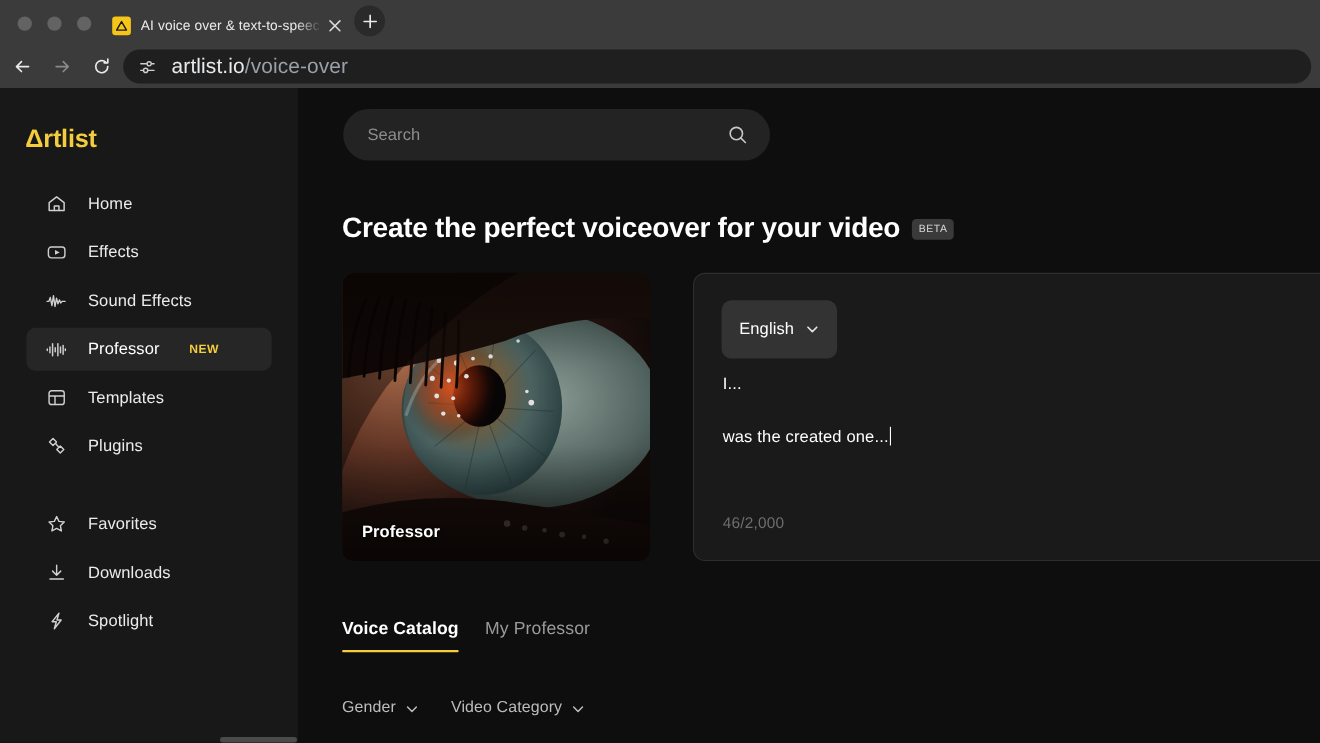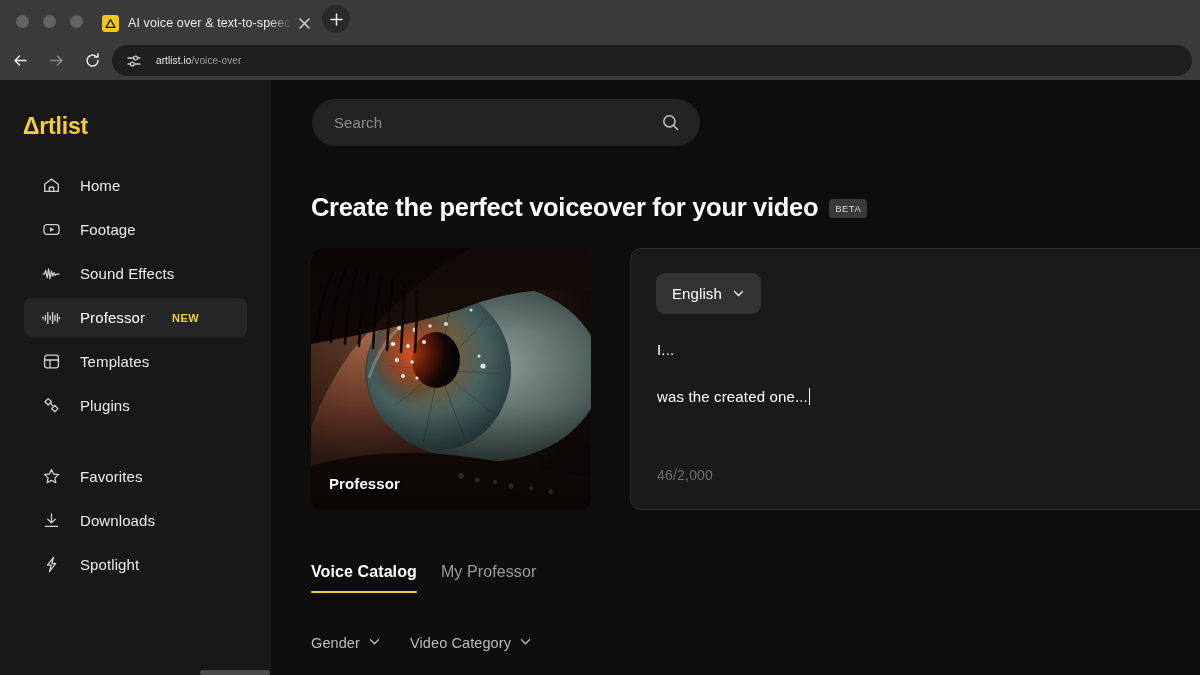--- a/index.html
+++ b/index.html
@@ -82,21 +82,21 @@
     width: 1080px; height: 31px;
     background: #1f1f1f; border-radius: 16px;
     display: flex; align-items: center;
     padding: 0 12px;
   }
   .omnibox-icon {
     width: 20px; height: 20px; margin-right: 12px;
     display: flex; align-items: center; justify-content: center;
     color: #cfcfcf;
   }
-  .url { font-size: 10px; color: #9aa0a6; white-space: nowrap; letter-spacing: .1px;}
+  .url { font-size: 19px; color: #9aa0a6; white-space: nowrap; letter-spacing: .1px;}
   .url b { color: #e8eaed; font-weight: 400; }
 
   
   .page {
     position: absolute; top: 80px; left: 0;
     width: 1200px; height: 595px;
     background: #0e0e0e;
   }
 
   
@@ -190,21 +190,21 @@
   
   .editor {
     position: absolute; left: 359px; top: 168px;
     width: 612px; height: 262px;
     background: #1a1a1a;
     border: 1px solid #2e2e2e;
     border-radius: 11px;
   }
   .lang-btn {
     position: absolute; left: 25px; top: 24px;
-    height: 41px; background: #333333;
+    height: 53px; background: #333333;
     border-radius: 9px; display: flex; align-items: center;
     padding: 0 16px; gap: 10px;
   }
   .lang-btn .lbl { font-size: 15px; color: #ffffff; letter-spacing: .1px; }
   .lang-btn .chev { color: #e3e3e3; display: flex; }
   .ed-text {
     position: absolute; left: 26px; top: 93px; right: 24px;
     color: #ffffff; font-size: 15px; line-height: 1;
     letter-spacing: .15px;
   }
@@ -229,21 +229,21 @@
   .vtab.active .t-lbl { color: #ffffff; font-weight: 700; }
   .vtab.active::after {
     content: ""; position: absolute; left: 0; right: 0; bottom: 0;
     height: 2.5px; background: #f3cd3c; border-radius: 2px;
   }
 
   .filters {
     position: absolute; left: 40px; top: 555px;
     display: flex; align-items: center; gap: 29px;
   }
-  .filter { display: flex; align-items: flex-start; gap: 8px; }
+  .filter { display: flex; align-items: flex-end; gap: 8px; }
   .filter .f-lbl { font-size: 14.5px; color: #bcbcbc; letter-spacing: .1px; }
   .filter .chev { color: #bcbcbc; display: flex; }
 
   
   .sb-hint {
     position: absolute; left: 200px; bottom: 0;
     width: 70px; height: 5px; border-radius: 3px;
     background: #4a4a4a;
   }
 </style>
@@ -335,21 +335,21 @@
       </div>
 
 
       <div class="nav-item">
         <span class="nav-ico">
           <svg width="19" height="19" viewBox="0 0 19 19" fill="none" stroke="currentColor" stroke-width="1.3" stroke-linejoin="round">
             <rect x="2" y="4.6" width="15" height="9.8" rx="2.6"></rect>
             <path d="M8 7.3 L12.3 9.5 L8 11.7 Z" fill="currentColor" stroke="none"></path>
           </svg>
         </span>
-        <span class="nav-label">Footage</span>
+        <span class="nav-label">Effects</span>
       </div>
 
       <div class="nav-item">
         <span class="nav-ico">
           <svg width="20" height="20" viewBox="0 0 20 20" fill="none" stroke="currentColor" stroke-width="1.25" stroke-linecap="round" stroke-linejoin="round">
             <path d="M1.8 10 H3.4 L4.7 6.4 L6.2 13.8 L7.6 4.8 L9 14.6 L10.4 7 L11.7 12.2 L13 8.6 L14.2 11.4 L15.4 10 H18.2"></path>
           </svg>
         </span>
         <span class="nav-label">Sound Effects</span>
       </div>

